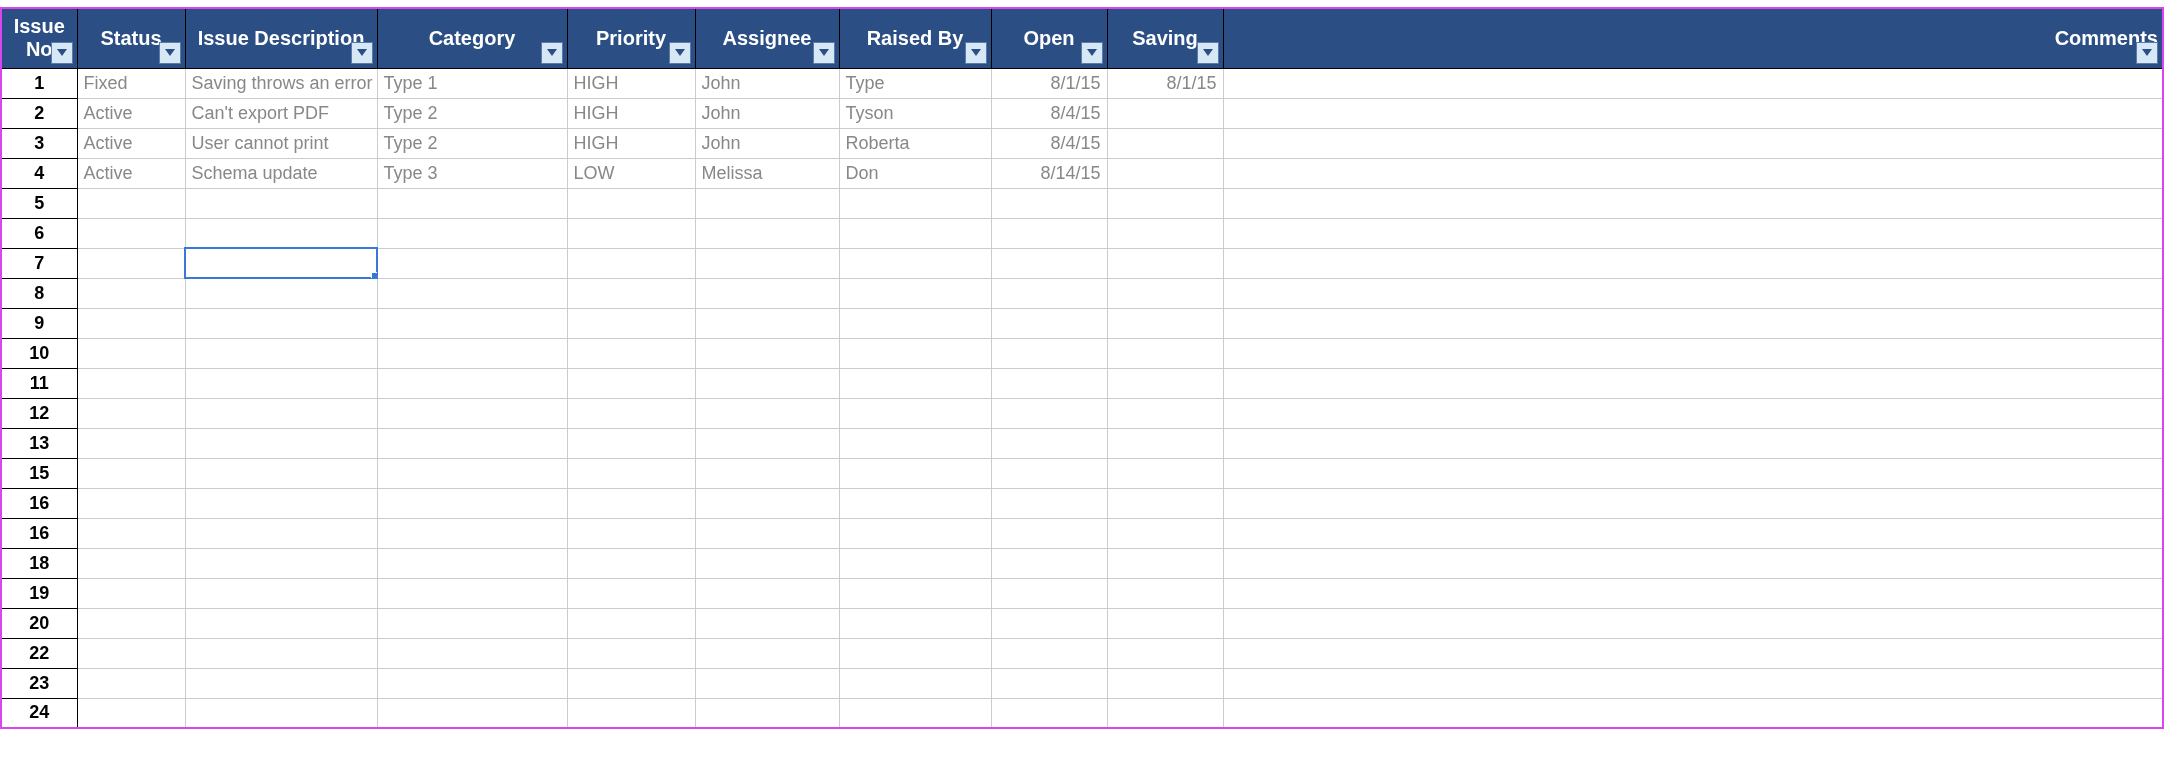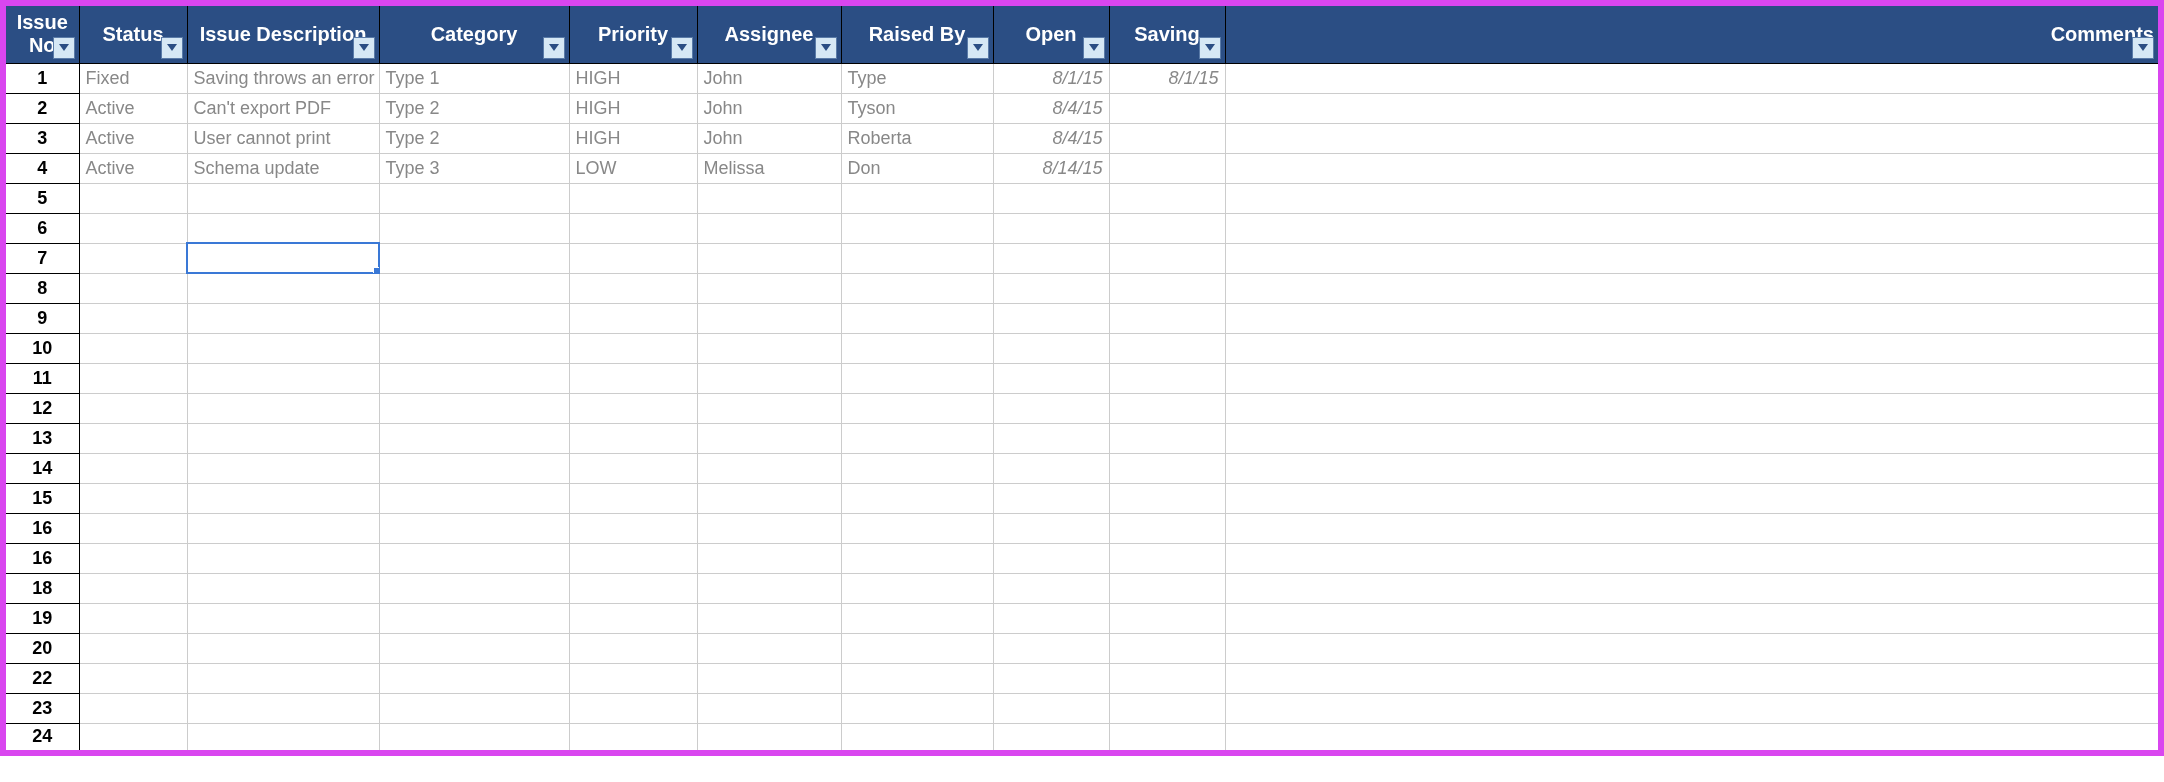--- a/index.html
+++ b/index.html
@@ -4,24 +4,25 @@
 <style>
   * { box-sizing: border-box; }
   body {
     margin: 0;
     padding: 0;
     font-family: Arial, Helvetica, sans-serif;
     background: #fff;
     font-size: 18px;
   }
   .sheet {
-    border: 6px solid #d946ef;
+    border: 2px solid #d946ef;
     border-collapse: collapse;
     width: 100%;
     table-layout: fixed;
+    margin-top: 7px;
   }
   .sheet th, .sheet td {
     border: 1px solid #ccc;
     padding: 0;
     height: 30px;
     overflow: hidden;
     white-space: nowrap;
   }
   .sheet th {
     background: #2b4e84;
@@ -74,21 +75,21 @@
   }
   td.issue-no {
     color: #000;
     font-weight: bold;
     text-align: center;
     border-right: 1px solid #000;
     border-bottom: 1px solid #000;
     border-left: 1px solid #000;
     background: #fff;
   }
-  td.open-date, td.close-date { text-align: right; font-style: italic; }
+  td.open-date, td.close-date { text-align: right; }
 
   td.selected {
     outline: 2px solid #3a78d6;
     outline-offset: -1px;
     position: relative;
   }
   td.selected::after {
     content: "";
     position: absolute;
     right: -4px;
@@ -322,32 +323,20 @@
         <td></td>
         <td></td>
         <td></td>
         <td></td>
         <td></td>
         <td class="open-date"></td>
         <td class="close-date"></td>
         <td></td>
       </tr>
       <tr>
-        <td class="issue-no">14</td>
-        <td></td>
-        <td></td>
-        <td></td>
-        <td></td>
-        <td></td>
-        <td></td>
-        <td class="open-date"></td>
-        <td class="close-date"></td>
-        <td></td>
-      </tr>
-      <tr>
         <td class="issue-no">15</td>
         <td></td>
         <td></td>
         <td></td>
         <td></td>
         <td></td>
         <td></td>
         <td class="open-date"></td>
         <td class="close-date"></td>
         <td></td>

